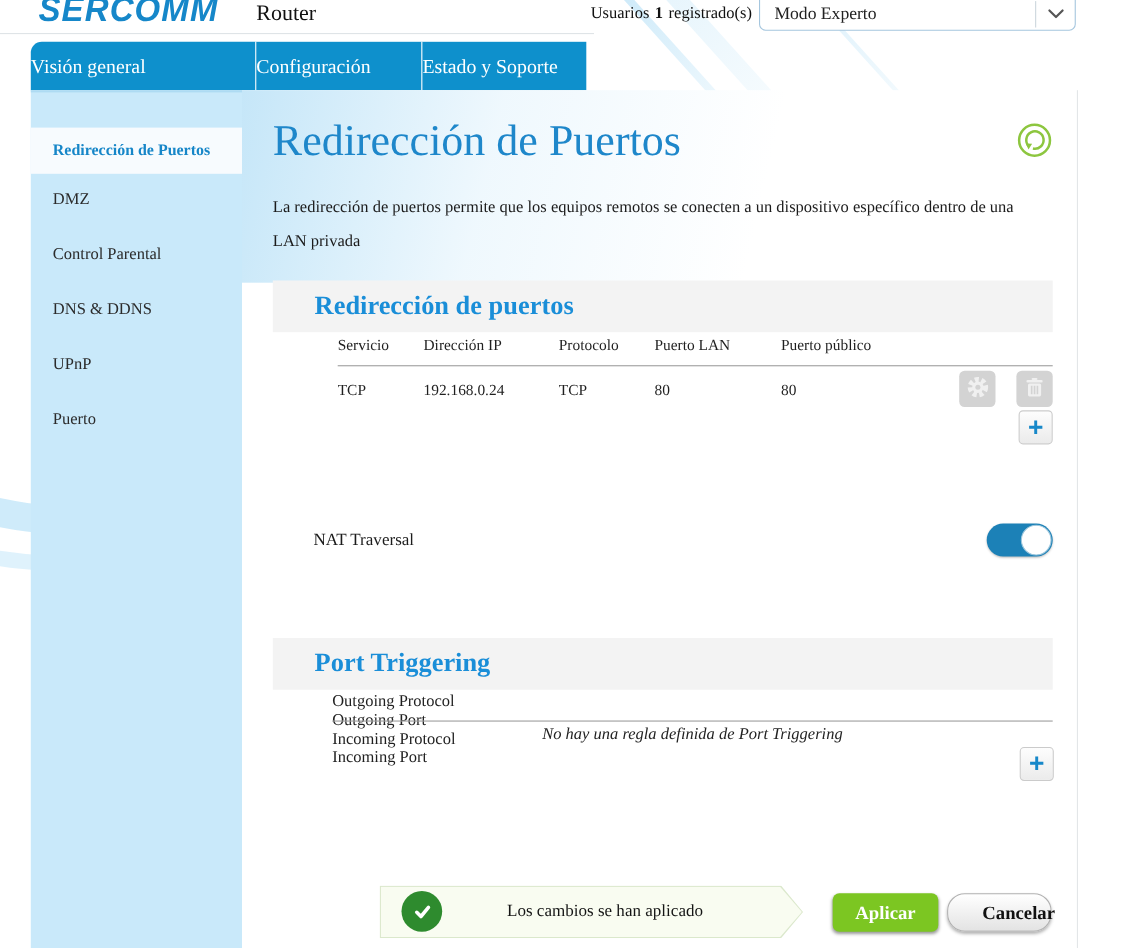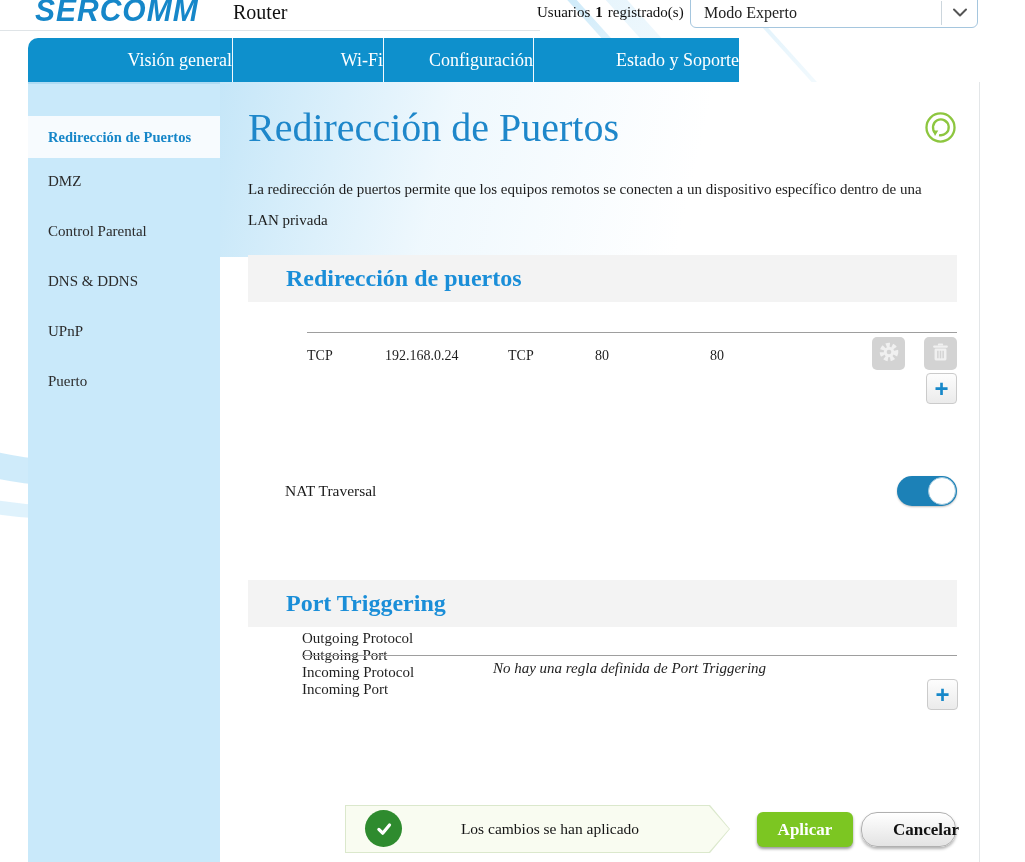--- a/index.html
+++ b/index.html
@@ -36,21 +36,21 @@
     position:absolute; left:690px; top:-14px; width:288px; height:42px;
     background:#fff; border:1px solid #a5c6de; border-radius:6px;
     display:flex; align-items:flex-end; cursor:pointer;
   }
   .mode-value{ font-size:16px; color:#222; padding:0 0 5px 13px; flex:1; }
   .mode-divider{ width:1px; height:24px; background:#ccd6dd; margin-bottom:2px; }
   .mode-chevron{ width:35px; display:flex; justify-content:center; padding-bottom:9px; }
   
   nav{ position:absolute; left:28px; top:38px; width:952px; height:44px; display:flex; }
   .tab{
-    background:#0e90cc; color:#fff; font-size:18px; text-align:right; line-height:44px;
+    background:#0e90cc; color:#fff; font-size:18px; text-align:left; line-height:44px;
     cursor:pointer; height:44px;
   }
   .tab + .tab{ border-left:1px solid rgba(255,255,255,.95); }
   .tab.active, .tab.active + .tab{ border-left:none; }
   .tab:nth-child(1){ width:204px; border-top-left-radius:10px; }
   .tab:nth-child(2){ width:151px; }
   .tab:nth-child(3){ width:150px; }
   .tab:nth-child(4){ width:206px; }
   .tab:nth-child(5){ width:241px; border-top-right-radius:10px; }
   .tab.active{ background:#c6e8f8; color:#1788c9; }
@@ -185,21 +185,20 @@
     <span class="mode-divider"></span>
     <span class="mode-chevron">
       <svg width="16" height="10" viewBox="0 0 16 10">
           <path d="M2 1.5 L8 7.5 L14 1.5" fill="none" stroke="#555" stroke-width="2" stroke-linecap="round" stroke-linejoin="round"></path>
         </svg>
     </span>
   </div>
 
   <nav>
     <div class="tab">Visión general</div>
-    <div class="tab">Wi-Fi</div>
     <div class="tab">Configuración</div>
     <div class="tab">Estado y Soporte</div>
   </nav>
 
   <aside>
     <div class="side-item active">Redirección de Puertos</div>
     <div class="side-list">
       <div class="side-item">DMZ</div>
       <div class="side-item">Control Parental</div>
       <div class="side-item">DNS &amp; DDNS</div>
@@ -218,20 +217,27 @@
         <circle cx="18" cy="18" r="15.3" fill="none" stroke="#8dc63f" stroke-width="2.5"></circle>
         <path d="M 12.6 24.2 A 8.6 8.6 0 1 1 16.4 26.2" fill="none" stroke="#8dc63f" stroke-width="2.5"></path>
         <path d="M 9.4 21.2 L 15.6 21.4 L 12.0 27.2 Z" fill="#8dc63f"></path>
       </svg>
     </button>
 
     <p class="desc">La redirección de puertos permite que los equipos remotos se conecten a un dispositivo específico dentro de una LAN privada</p>
 
     <div class="secbar s1">
       <span>Redirección de puertos</span>
+    </div>
+    <div class="trow t1 head">
+      <span>Servicio</span>
+      <span>Dirección IP</span>
+      <span>Protocolo</span>
+      <span>Puerto LAN</span>
+      <span>Puerto público</span>
     </div>
     <div class="tline l1"></div>
     <div class="trow t1 datarow">
       <span>TCP</span>
       <span>192.168.0.24</span>
       <span>TCP</span>
       <span>80</span>
       <span>80</span>
     </div>
 

